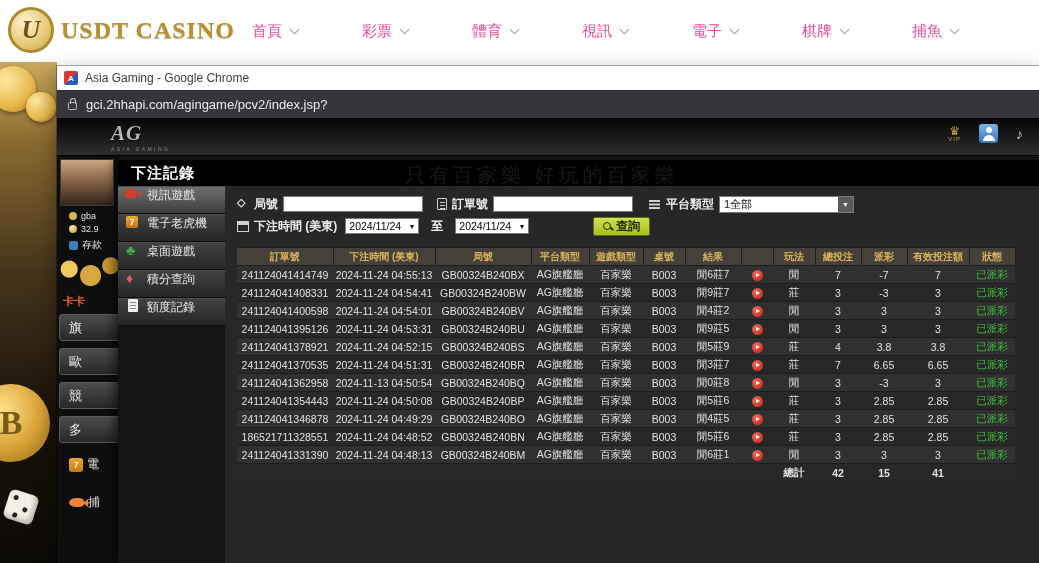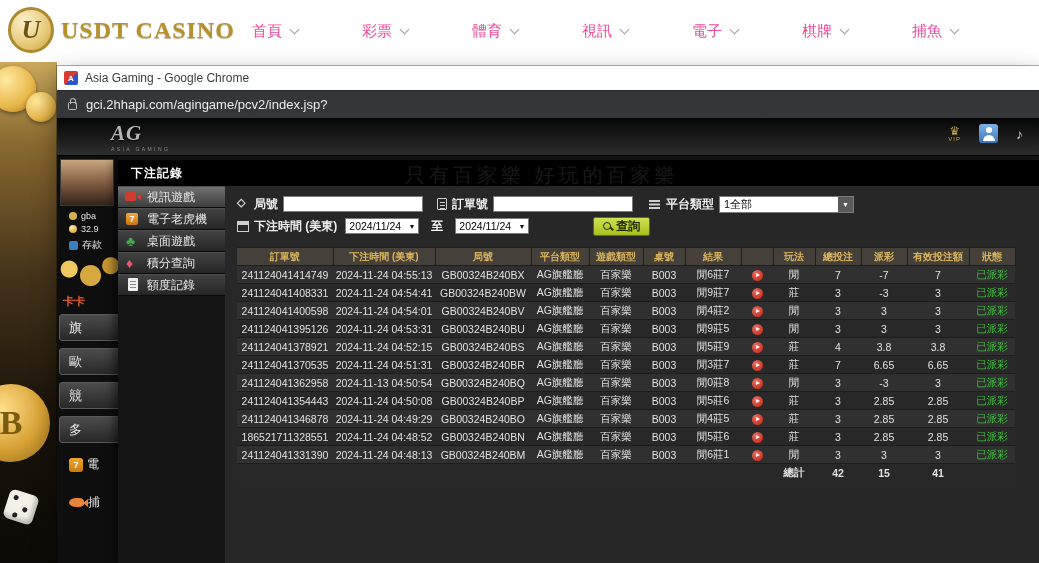--- a/index.html
+++ b/index.html
@@ -91,25 +91,25 @@
   .lob-slots { top:300px; font-size:12px; } .lob-fish { top:338px; font-size:12px; }
   .slot7 { width:14px; height:14px; border-radius:3px; background:linear-gradient(#f5a623,#c77b14);
     color:#fff; font-size:9px; font-weight:bold; text-align:center; line-height:14px; flex:0 0 auto; }
   .fish-icon { width:15px; height:9px; border-radius:60% 40% 40% 60%; background:#e8833a; position:relative; flex:0 0 auto; }
   .fish-icon::after { content:""; position:absolute; right:-4px; top:1px;
     border-left:5px solid #e8833a; border-top:4px solid transparent; border-bottom:4px solid transparent; transform:rotate(180deg); }
 
   
   .modal { position:absolute; left:61px; top:42px; width:921px; height:403px; background:#2a2a2a; z-index:3;
     box-shadow:-4px 0 10px rgba(0,0,0,.55); }
-  .modal-titlebar { height:26px; background:#000; color:#fff; font-size:12px; font-weight:bold;
+  .modal-titlebar { height:26px; background:#000; color:#fff; font-size:15px; font-weight:bold;
     display:flex; align-items:center; padding-left:13px; letter-spacing:1px; }
   .modal-body { position:absolute; left:0; top:26px; right:0; bottom:0; display:flex; }
   .menu-col { width:107px; background:#141414; flex:0 0 auto; }
-  .menu-item { height:22px; display:flex; align-items:center; gap:6px; padding-left:7px;
+  .menu-item { height:28px; display:flex; align-items:flex-start; gap:6px; padding-left:7px;
     background:linear-gradient(180deg,#424242,#262626); border-top:1px solid #4e4e4e; border-bottom:1px solid #0a0a0a;
     color:#e8e8e8; font-size:12px; cursor:pointer; white-space:nowrap; }
   .menu-item.active { background:linear-gradient(180deg,#707070,#3e3e3e); }
   .mi { width:16px; height:14px; position:relative; display:inline-block; flex:0 0 auto; }
   .mi.video-camera::before { content:""; position:absolute; left:0; top:2px; width:11px; height:9px; border-radius:2px; background:#d23b2f; }
   .mi.video-camera::after { content:""; position:absolute; left:11px; top:3.5px;
     border-left:5px solid #d23b2f; border-top:3px solid transparent; border-bottom:3px solid transparent; transform:rotate(180deg); }
   .mi.slot-machine::before { content:"7"; position:absolute; left:1px; top:1px; width:12px; height:12px; border-radius:2px;
     background:linear-gradient(#f2a93b,#c87514); color:#fff; font-size:9px; font-weight:bold; text-align:center; line-height:12px; }
   .mi.table-games::before { content:"\2663"; position:absolute; left:1px; top:-1px; color:#3fae4a; font-size:14px; }

